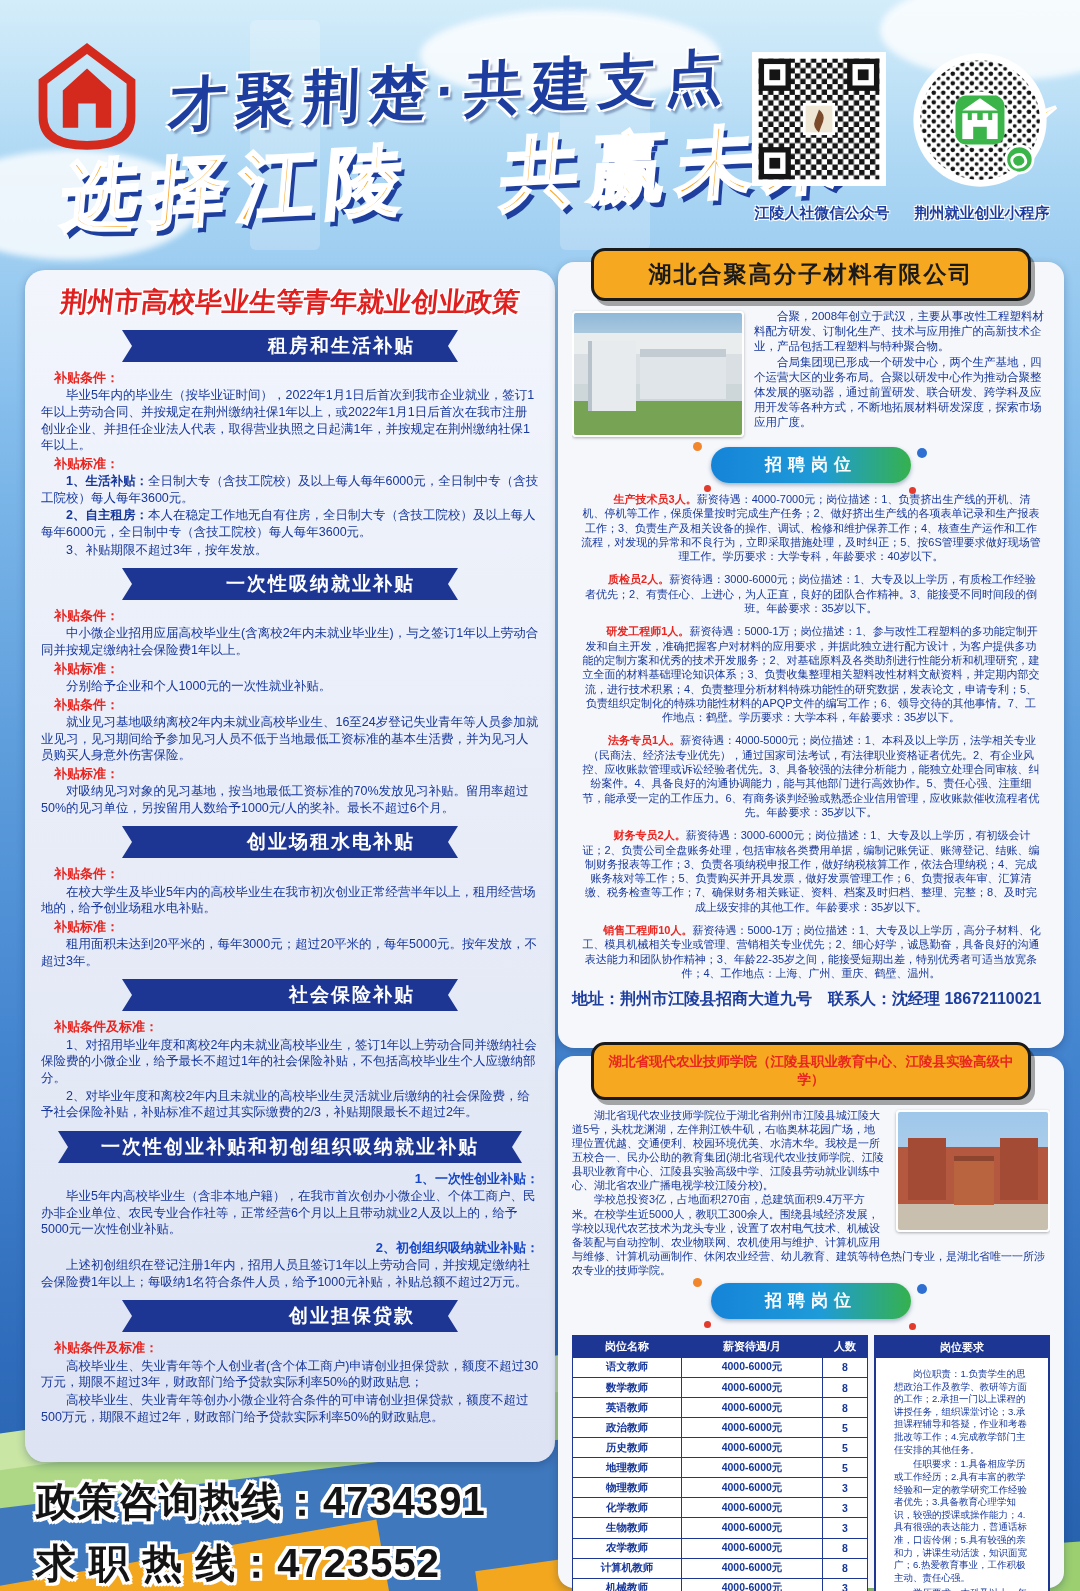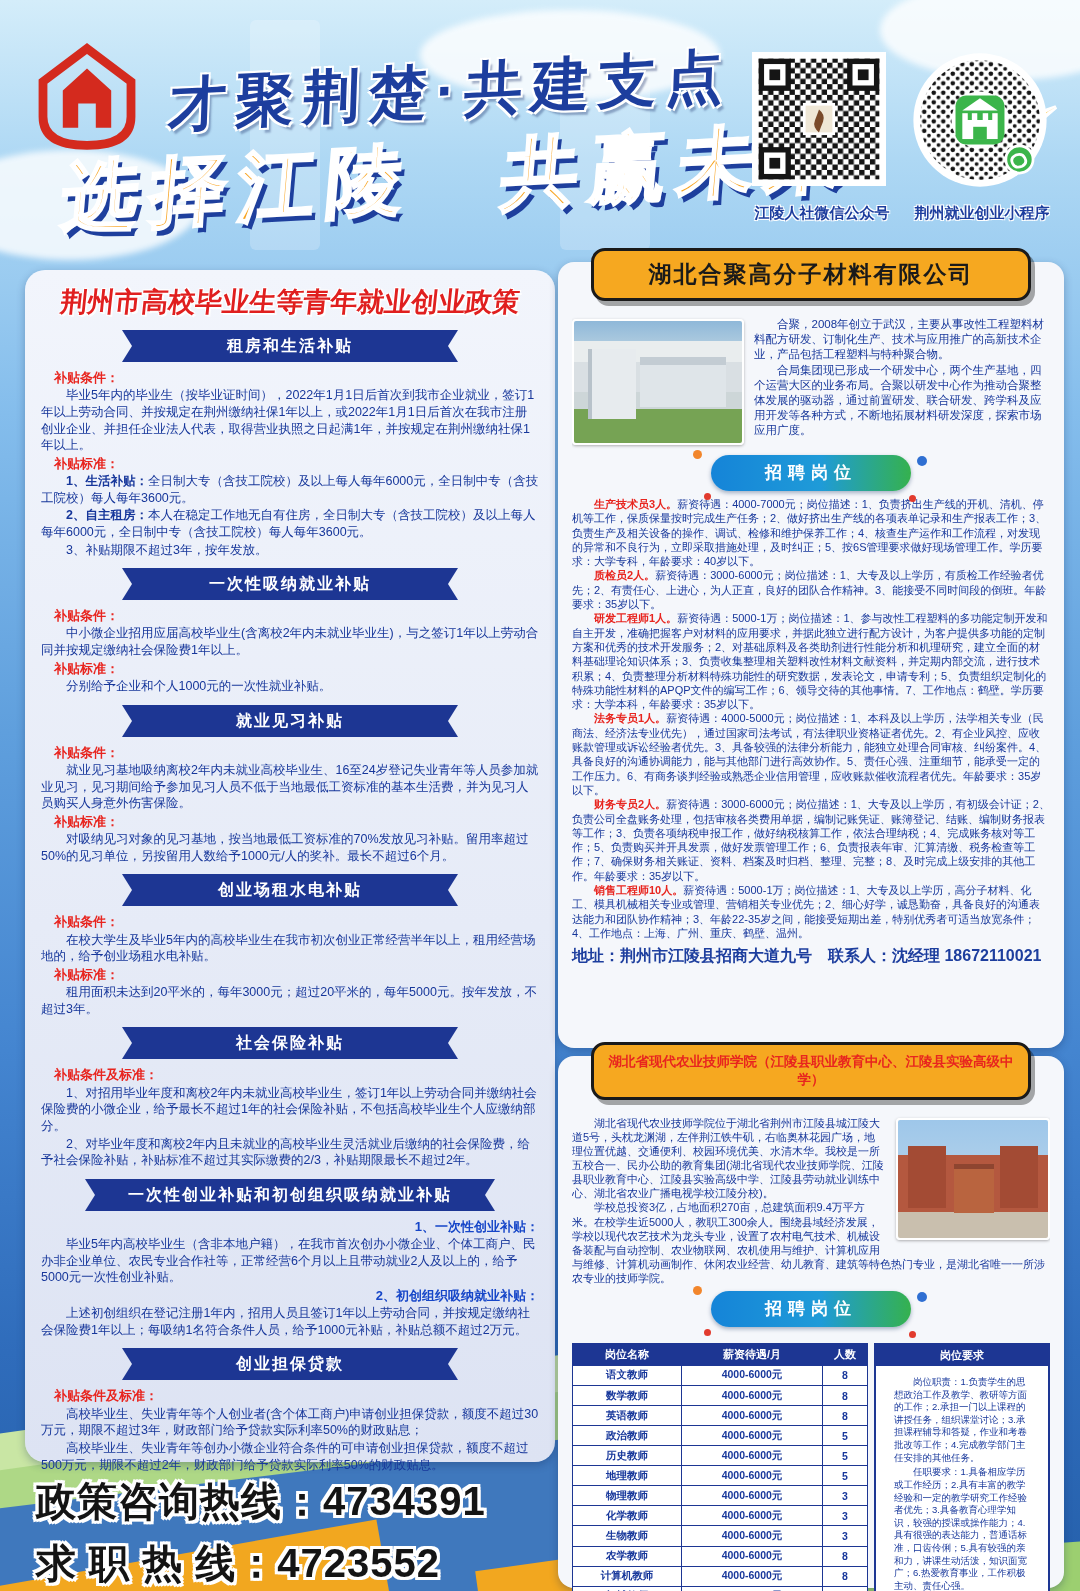--- a/index.html
+++ b/index.html
@@ -41,38 +41,38 @@
     background:linear-gradient(180deg,#f2f5fc 0%,#e6ebf7 55%,#dde3f3 100%);border-radius:20px;
     padding:10px 16px;box-shadow:0 3px 8px rgba(15,40,90,.3);}
   .policy-title{font-size:27px;font-weight:900;color:#e01f1f;text-align:center;transform:skewX(-6deg);
     margin:4px 0 6px;text-shadow:-1px -1px 0 #fff,1px -1px 0 #fff,-1px 1px 0 #fff,2px 2px 0 rgba(255,255,255,.9);}
   .policy-item{font-size:12.5px;line-height:1.33;color:#17379b;margin:1px 0;}
   .policy-item .lead{font-weight:800;}
   .policy-item[data-kind="para"]{text-indent:2em;}
   .policy-item[data-kind="label"]{color:#e8251f;font-weight:800;text-indent:1em;font-size:13px;}
   .policy-item[data-kind="label-blue"]{color:#1646c8;font-weight:800;text-indent:1em;font-size:13px;text-align:right;}
   .policy-item[data-kind="banner"]{position:relative;width:fit-content;min-width:250px;margin:10px auto 7px;
-    padding:0 24px;height:32px;line-height:32px;background:#1d3693;color:#fff;text-align:center;
-    font-size:16px;font-weight:800;letter-spacing:2px;text-indent:0;}
+    padding:0 24px;height:32px;line-height:32px;background:#1d3693;color:#fff;text-align:right;
+    font-size:19px;font-weight:800;letter-spacing:2px;text-indent:0;}
   .policy-item[data-kind="banner"]::before{content:"";position:absolute;left:-19px;top:0;width:0;height:0;
     border:solid;border-width:16px 10px;border-color:#1d3693 #1d3693 #1d3693 transparent;}
   .policy-item[data-kind="banner"]::after{content:"";position:absolute;right:-19px;top:0;width:0;height:0;
     border:solid;border-width:16px 10px;border-color:#1d3693 transparent #1d3693 #1d3693;}
 
   
   .hotlines{position:absolute;left:36px;top:1474px;width:520px;z-index:5;}
   .hotline{font-size:40px;font-weight:900;color:#141414;letter-spacing:1px;margin-bottom:7px;white-space:nowrap;
     text-shadow:-3px -3px 0 #fff,3px -3px 0 #fff,-3px 3px 0 #fff,3px 3px 0 #fff,0 -3px 0 #fff,0 3px 0 #fff,-3px 0 0 #fff,3px 0 0 #fff;}
 
   
   .panel{position:absolute;left:558px;width:506px;box-sizing:border-box;background:#f5f7fb;border-radius:16px;
     padding:0 14px 8px;box-shadow:0 3px 8px rgba(15,40,90,.3);}
   .panel1{top:262px;height:786px;}
   .panel2{top:1056px;height:532px;}
-  .panel-banner{position:relative;margin:-14px auto 16px;width:92%;background:#f6a820;border:3px solid #1a1a1a;
+  .panel-banner{position:relative;margin:-14px auto 8px;width:92%;background:#f6a820;border:3px solid #1a1a1a;
     border-radius:14px;text-align:center;font-weight:900;padding:8px 4px;box-sizing:border-box;
     box-shadow:4px 5px 0 rgba(10,10,10,.35);}
   .panel1 .panel-banner{font-size:23px;color:#1a1a1a;letter-spacing:2px;}
   .panel2 .panel-banner{font-size:13.5px;color:#e8251f;letter-spacing:0;}
   .c-intro{overflow:hidden;}
   .photo{border:2px solid #fff;border-radius:4px;box-shadow:0 1px 3px rgba(0,0,0,.3);position:relative;overflow:hidden;}
   .photo1{float:left;width:168px;height:122px;margin:2px 10px 4px 0;
     background:linear-gradient(180deg,#8fb8d9 0%,#a9c8de 16%,#e9edee 16% 34%,#d9dfe3 34% 58%,#cdd6d8 58% 72%,#76a354 72% 100%);}
   .photo1::before{content:"";position:absolute;left:14px;top:28px;width:44px;height:70px;background:#e7ebee;border-left:4px solid #b8c2ca;}
   .photo1::after{content:"";position:absolute;left:66px;top:36px;width:86px;height:50px;background:#dfe5e9;box-shadow:inset 0 8px 0 #c3ccd3;}
@@ -86,21 +86,21 @@
   .panel2 .intro-p{font-size:11px;line-height:1.28;}
   .badge-wrap{position:relative;width:200px;margin:6px auto 6px;}
   .badge-pill{background:linear-gradient(90deg,#1584d8 0%,#1f9bd8 55%,#35b14e 100%);border-radius:18px;color:#fff;
     font-weight:800;font-size:17px;letter-spacing:6px;text-align:center;padding:6px 0 7px;
     box-shadow:0 2px 4px rgba(10,40,90,.35);}
   .dot{position:absolute;border-radius:50%;}
   .d1{width:9px;height:9px;background:#f2862c;left:-18px;top:-5px;}
   .d2{width:7px;height:7px;background:#e23b2e;left:-7px;bottom:-9px;}
   .d3{width:10px;height:10px;background:#2f6fd2;right:-16px;top:1px;}
   .d4{width:7px;height:7px;background:#e23b2e;right:-5px;bottom:-11px;}
-  .job{font-size:11px;line-height:1.3;color:#17379b;text-indent:2em;margin:0;}
+  .job{font-size:11px;line-height:1.3;color:#17379b;text-indent:2em;margin:9px;text-align:center;}
   .job-t{color:#e8251f;font-weight:800;}
   .addr{color:#1d3e9e;font-weight:800;}
   .addr1{font-size:16px;margin-top:6px;}
   .addr2{font-size:12px;margin-top:5px;}
   .t-flex{display:flex;align-items:stretch;margin-top:16px;}
   .t-table{width:290px;border-collapse:collapse;background:#fff;table-layout:fixed;}
   .t-table th,.t-table td{border:1.6px solid #1d3693;text-align:center;padding:1px 2px;}
   .t-table thead th{background:#1d3693;color:#fff;font-size:11px;padding:3px 2px;}
   .t-table td{font-size:10.5px;color:#17379b;font-weight:700;}
   .col-name{width:104px;}.col-sal{width:136px;}.col-cnt{width:40px;}
@@ -213,21 +213,20 @@
         <div class="policy-item" data-kind="para"><span class="lead"></span><span class="txt">毕业5年内的毕业生（按毕业证时间），2022年1月1日后首次到我市企业就业，签订1年以上劳动合同、并按规定在荆州缴纳社保1年以上，或2022年1月1日后首次在我市注册创业企业、并担任企业法人代表，取得营业执照之日起满1年，并按规定在荆州缴纳社保1年以上。</span></div>
         <div class="policy-item" data-kind="label"><span class="lead"></span><span class="txt">补贴标准：</span></div>
         <div class="policy-item" data-kind="para"><span class="lead">1、生活补贴：</span><span class="txt">全日制大专（含技工院校）及以上每人每年6000元，全日制中专（含技工院校）每人每年3600元。</span></div>
         <div class="policy-item" data-kind="para"><span class="lead">2、自主租房：</span><span class="txt">本人在稳定工作地无自有住房，全日制大专（含技工院校）及以上每人每年6000元，全日制中专（含技工院校）每人每年3600元。</span></div>
         <div class="policy-item" data-kind="para"><span class="lead"></span><span class="txt">3、补贴期限不超过3年，按年发放。</span></div>
         <div class="policy-item" data-kind="banner"><span class="lead"></span><span class="txt">一次性吸纳就业补贴</span></div>
         <div class="policy-item" data-kind="label"><span class="lead"></span><span class="txt">补贴条件：</span></div>
         <div class="policy-item" data-kind="para"><span class="lead"></span><span class="txt">中小微企业招用应届高校毕业生(含离校2年内未就业毕业生)，与之签订1年以上劳动合同并按规定缴纳社会保险费1年以上。</span></div>
         <div class="policy-item" data-kind="label"><span class="lead"></span><span class="txt">补贴标准：</span></div>
         <div class="policy-item" data-kind="para"><span class="lead"></span><span class="txt">分别给予企业和个人1000元的一次性就业补贴。</span></div>
-        <div class="policy-item" data-kind="banner"><span class="lead"></span><span class="txt">就业见习补贴</span></div>
         <div class="policy-item" data-kind="label"><span class="lead"></span><span class="txt">补贴条件：</span></div>
         <div class="policy-item" data-kind="para"><span class="lead"></span><span class="txt">就业见习基地吸纳离校2年内未就业高校毕业生、16至24岁登记失业青年等人员参加就业见习，见习期间给予参加见习人员不低于当地最低工资标准的基本生活费，并为见习人员购买人身意外伤害保险。</span></div>
         <div class="policy-item" data-kind="label"><span class="lead"></span><span class="txt">补贴标准：</span></div>
         <div class="policy-item" data-kind="para"><span class="lead"></span><span class="txt">对吸纳见习对象的见习基地，按当地最低工资标准的70%发放见习补贴。留用率超过50%的见习单位，另按留用人数给予1000元/人的奖补。最长不超过6个月。</span></div>
         <div class="policy-item" data-kind="banner"><span class="lead"></span><span class="txt">创业场租水电补贴</span></div>
         <div class="policy-item" data-kind="label"><span class="lead"></span><span class="txt">补贴条件：</span></div>
         <div class="policy-item" data-kind="para"><span class="lead"></span><span class="txt">在校大学生及毕业5年内的高校毕业生在我市初次创业正常经营半年以上，租用经营场地的，给予创业场租水电补贴。</span></div>
         <div class="policy-item" data-kind="label"><span class="lead"></span><span class="txt">补贴标准：</span></div>
         <div class="policy-item" data-kind="para"><span class="lead"></span><span class="txt">租用面积未达到20平米的，每年3000元；超过20平米的，每年5000元。按年发放，不超过3年。</span></div>
         <div class="policy-item" data-kind="banner"><span class="lead"></span><span class="txt">社会保险补贴</span></div>

